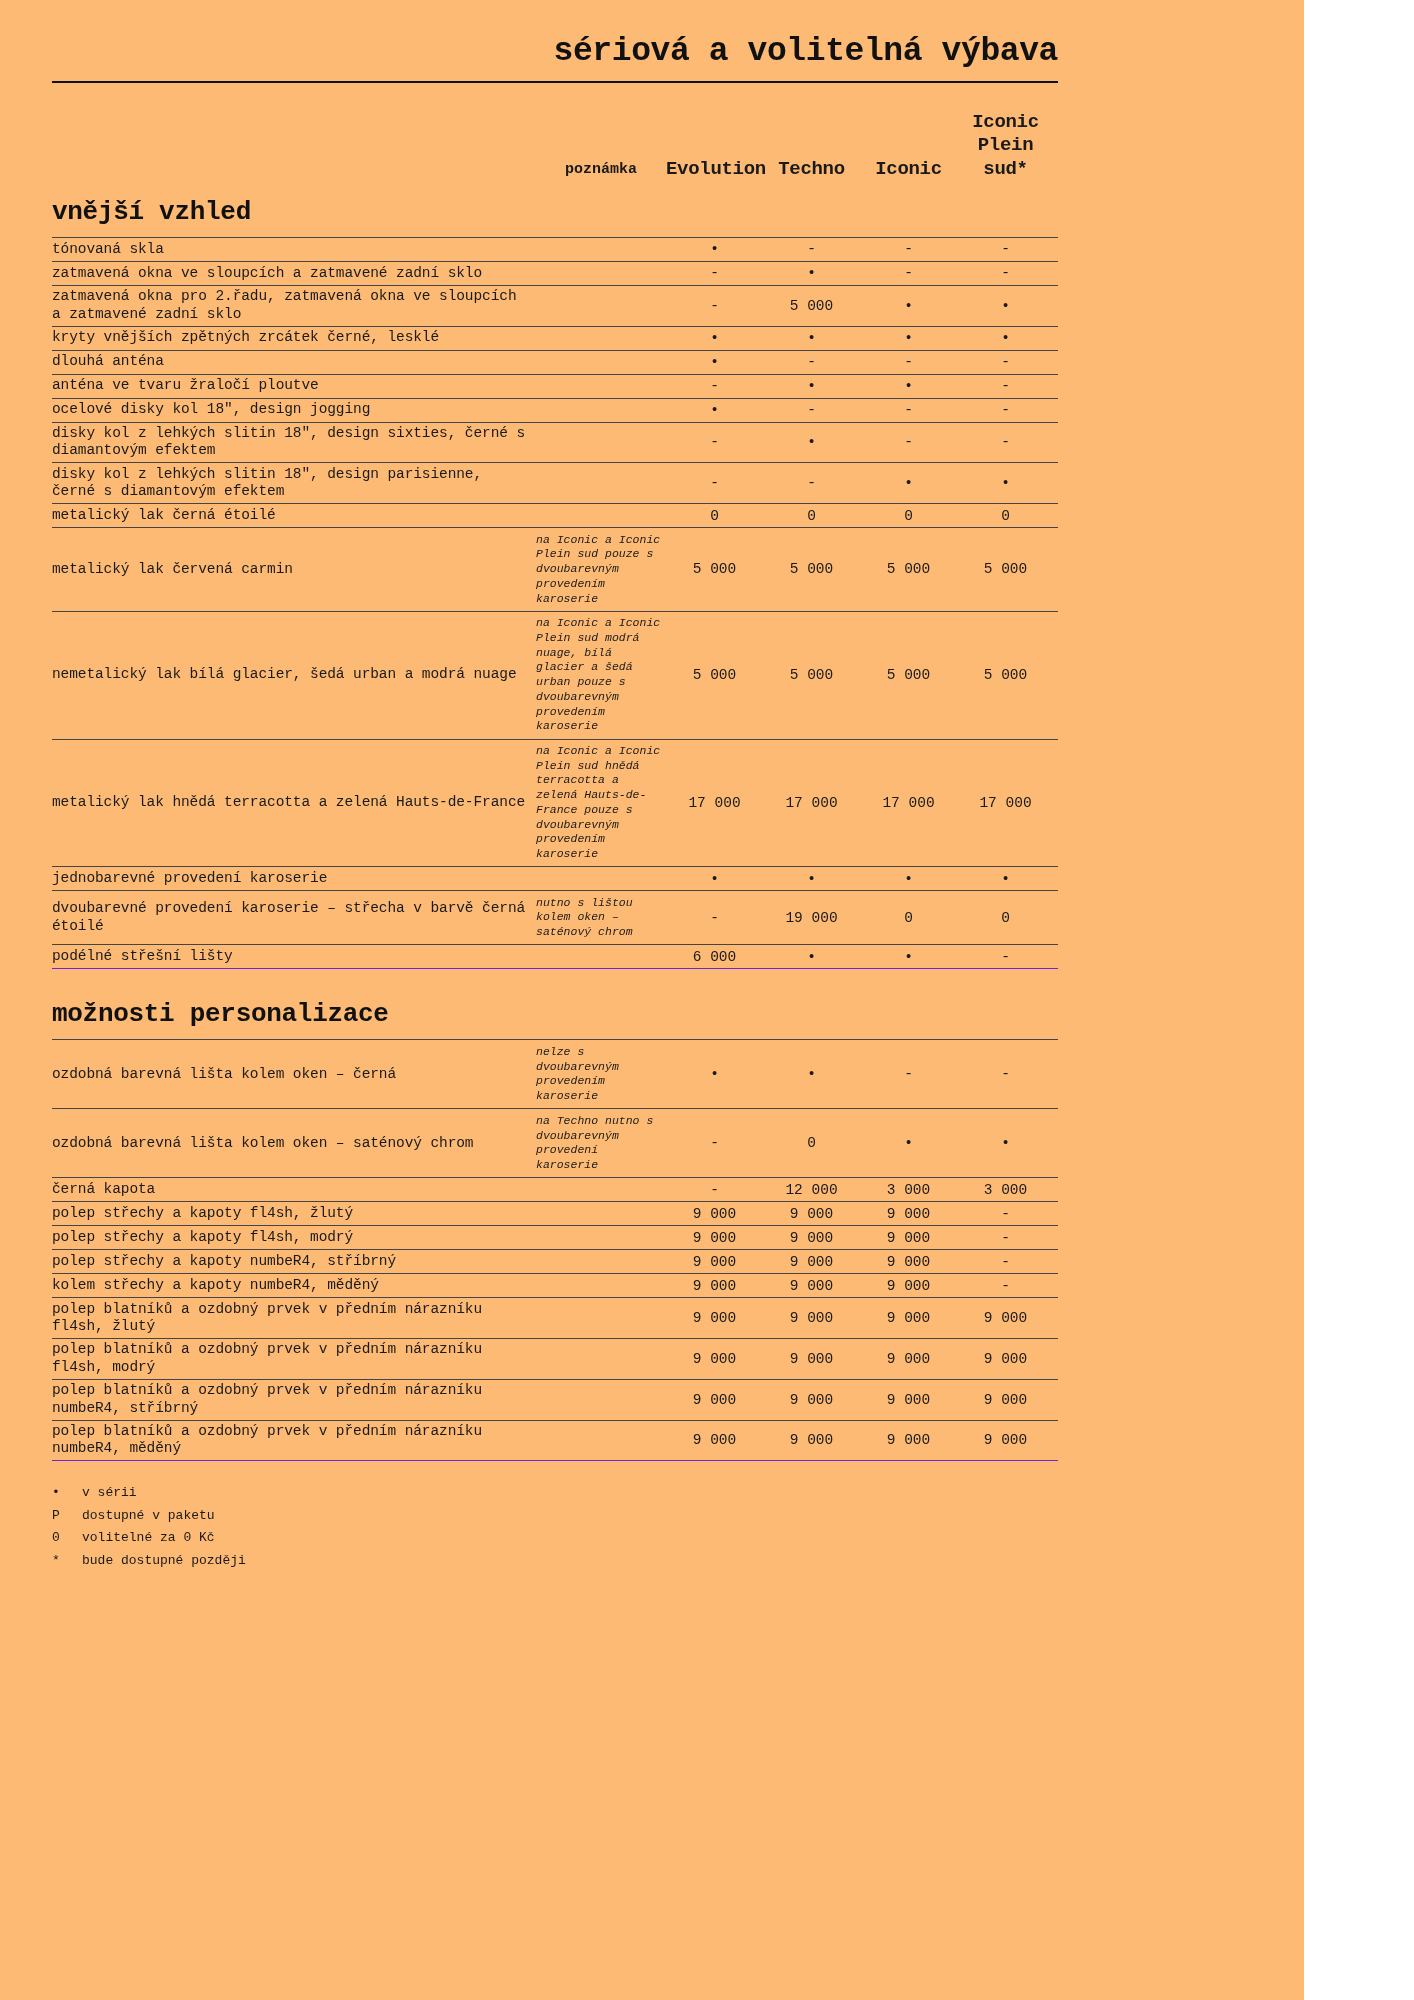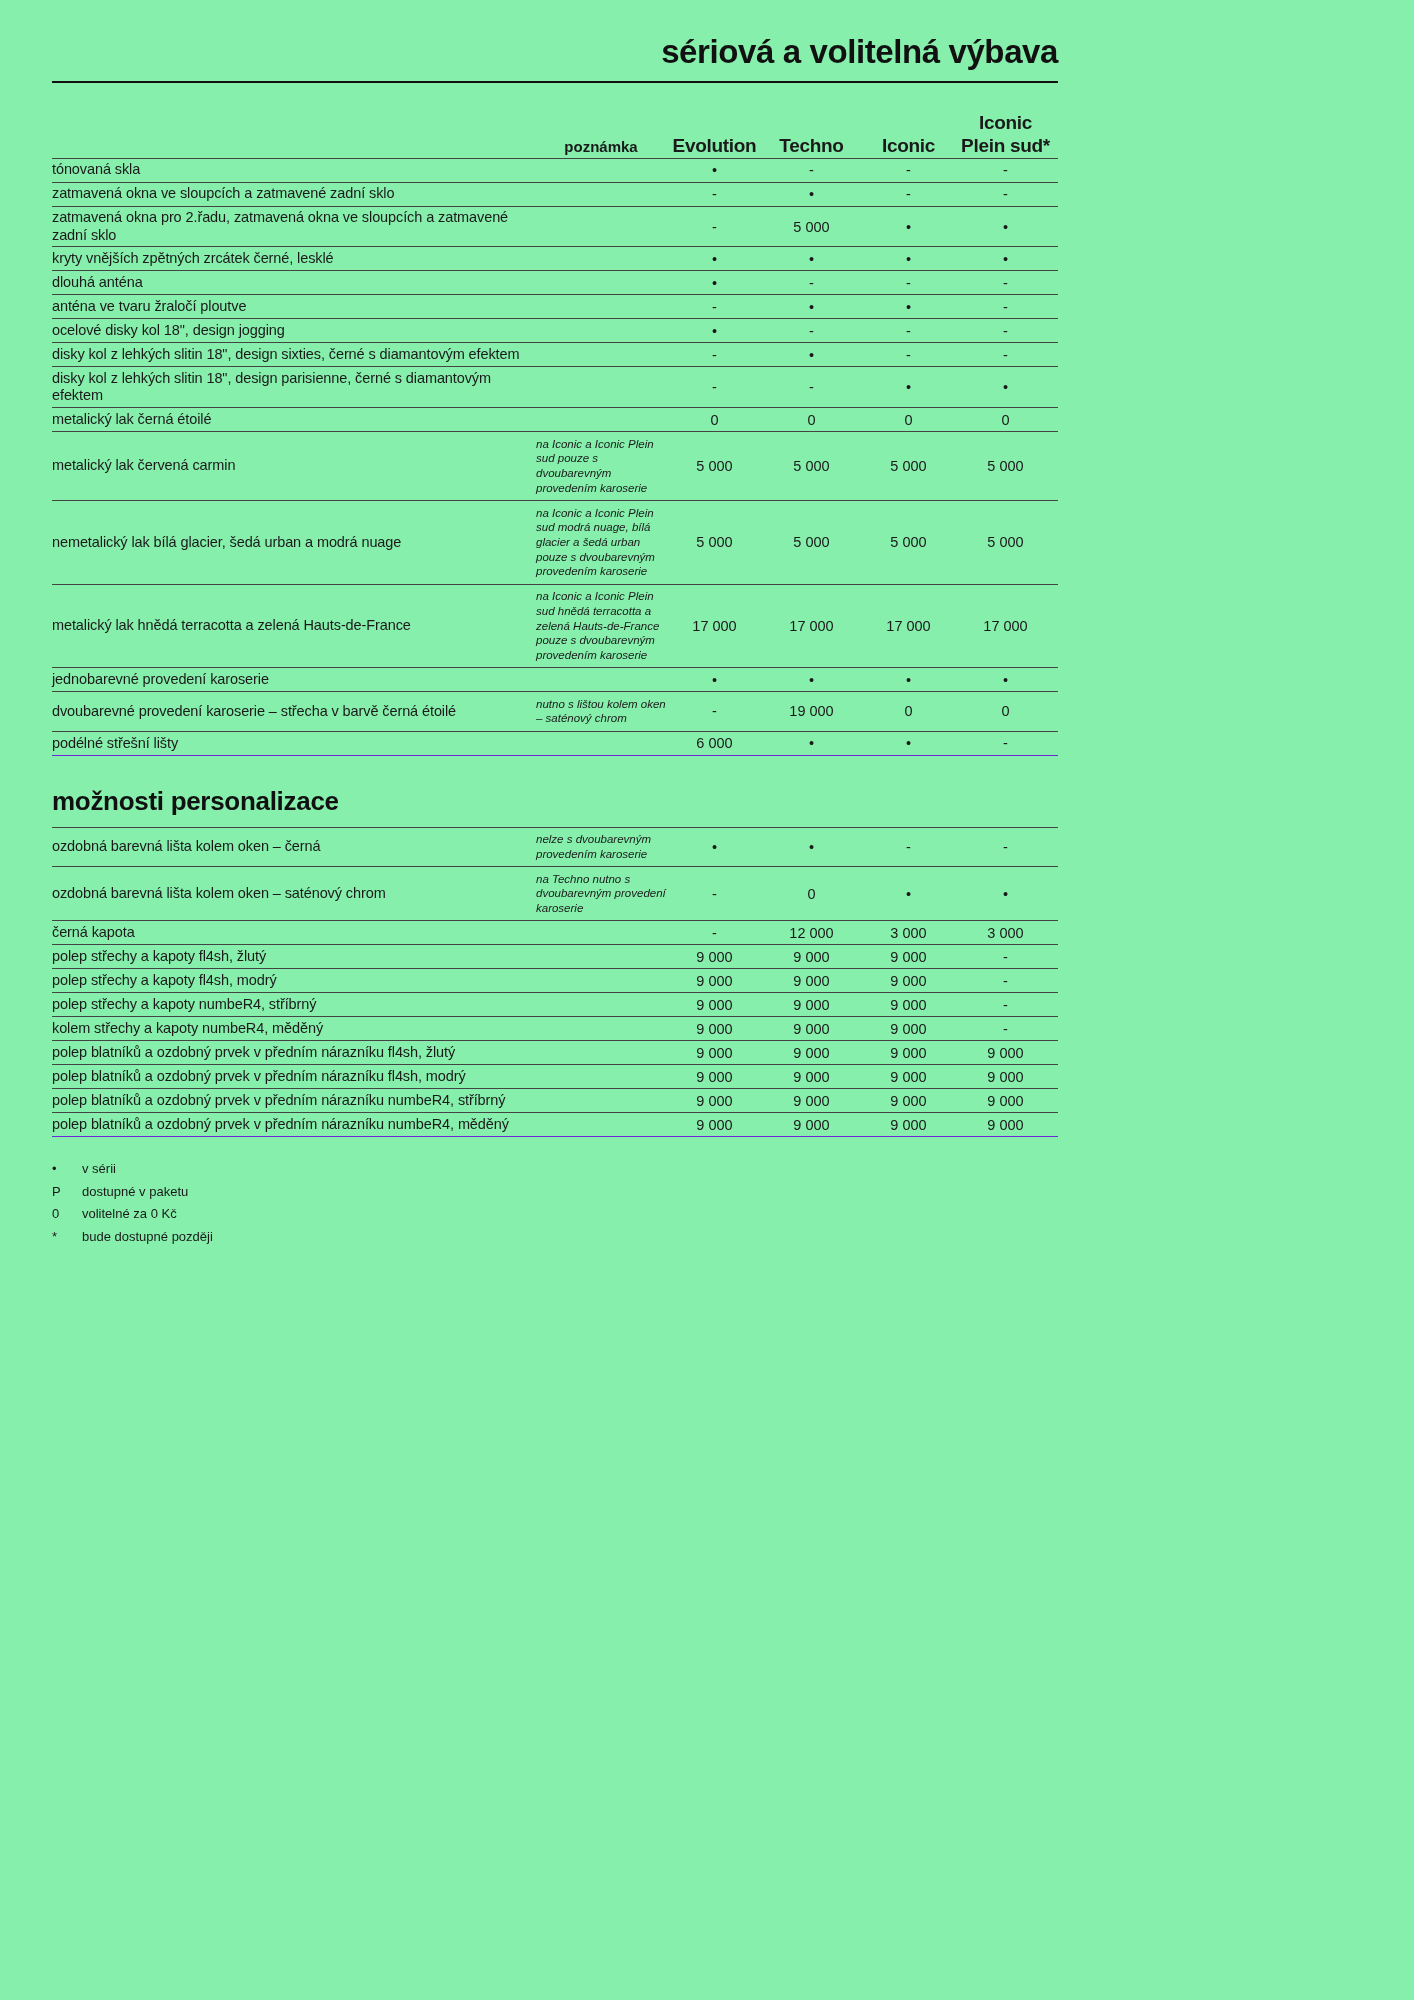--- a/index.html
+++ b/index.html
@@ -1,21 +1,21 @@
 <!DOCTYPE html>
 <html><head>
 <meta charset="utf-8">
 <style>
   html, body { margin: 0; padding: 0; background: #ffffff; }
   .page {
     position: relative;
-    width: 1414px;
+    width: 1304px;
     height: 2000px;
-    background: #86efac;
-    font-family: Liberation Sans, sans-serif;
+    background: #fdba74;
+    font-family: Liberation Mono, monospace;
     color: #1a1a1a;
     overflow: hidden;
   }
   .content {
     position: absolute;
     left: 52px;
     top: 34px;
     width: 1006px;
   }
   .doc-title {
@@ -112,20 +112,21 @@
       <div class="h-spacer"></div>
       <div class="h-note">poznámka</div>
       <div class="h-trim">Evolution</div>
       <div class="h-trim">Techno</div>
       <div class="h-trim">Iconic</div>
       <div class="h-trim">Iconic
 Plein sud*</div>
     </div>
 
     <div id="sections-host">
+        <div class="section-title">vnější vzhled</div>
         <div class="eq-table">
           <div class="t-row">
             <div class="c-label">tónovaná skla</div>
             <div class="c-note"></div>
             <div class="c-val">•</div>
             <div class="c-val">-</div>
             <div class="c-val">-</div>
             <div class="c-val">-</div>
           </div>
           <div class="t-row">

